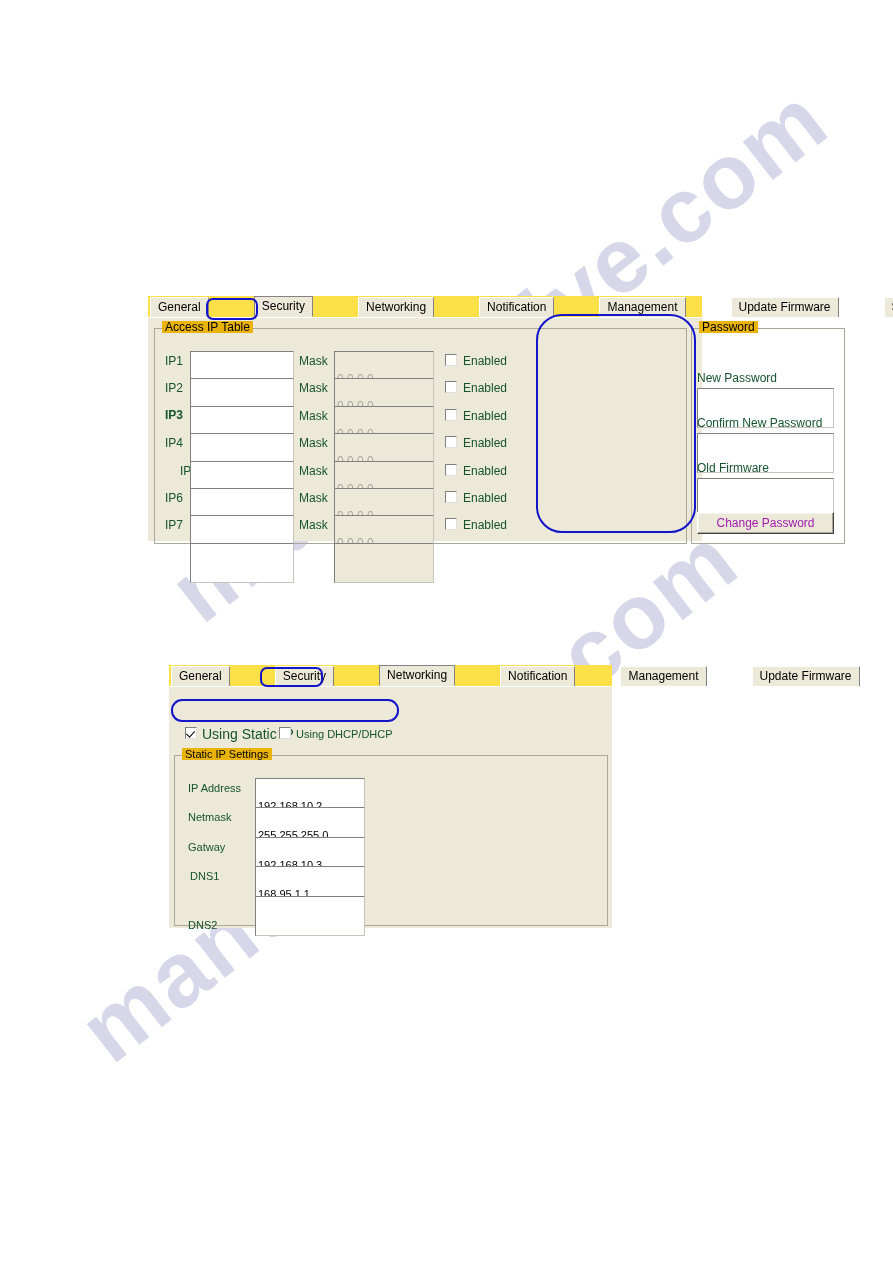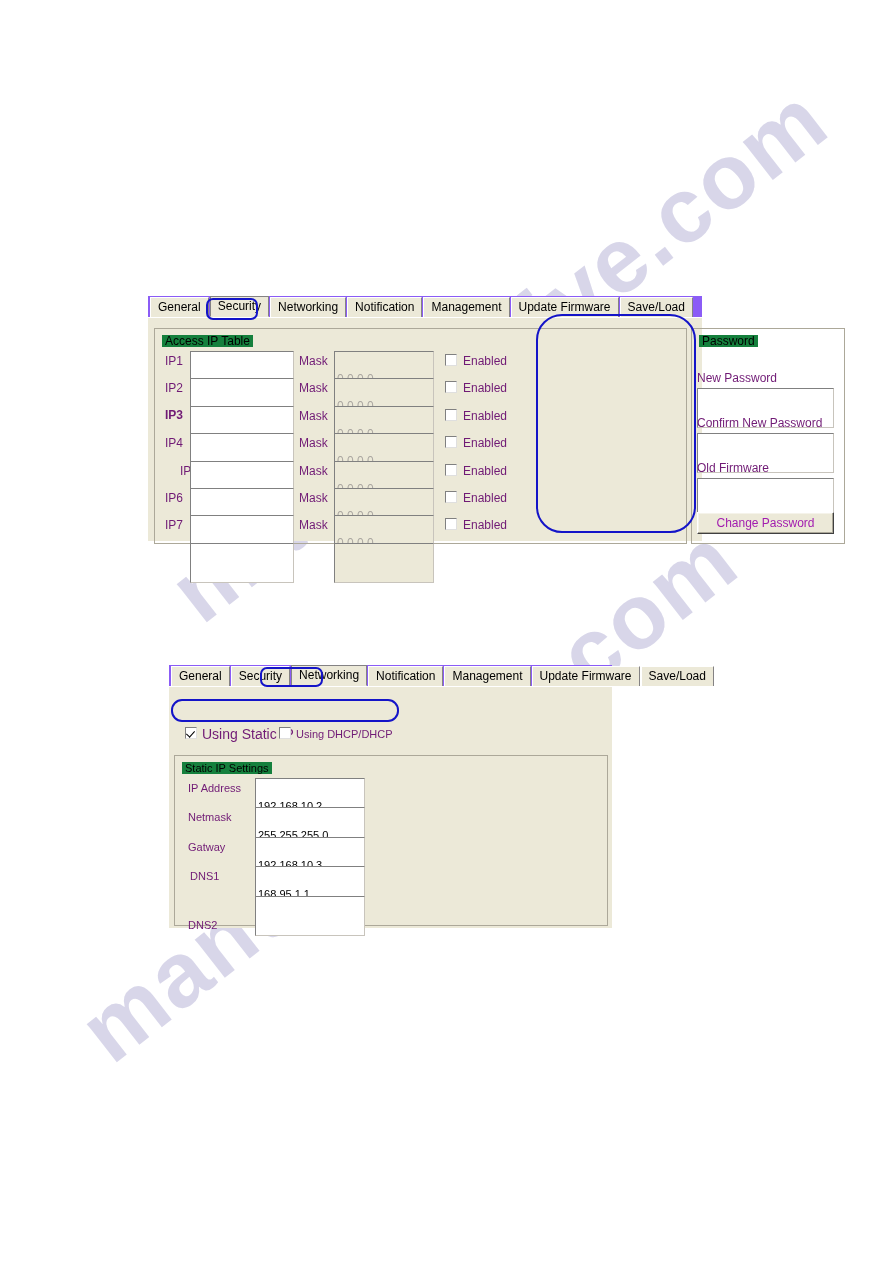--- a/index.html
+++ b/index.html
@@ -34,22 +34,23 @@
     font-size:12px;
     color:#000;
   }
 
   
   .tabstrip{
     position:relative;
     height:21px;
     display:flex;
     align-items:flex-end;
-    background:#8b5cf6;
+    background:#fde047;
     padding-left:2px;
+    gap:44px;
   }
   .tab{
     position:relative;
     height:19px;
     line-height:19px;
     padding:0 7px;
     background:#ece9d8;
     border-left:1px solid #ffffff;
     border-top:1px solid #ffffff;
     border-right:1px solid #848284;
@@ -71,47 +72,46 @@
 
   
   .groupbox{
     position:absolute;
     border:1px solid #aca899;
     border-top-color:#aca899;
   }
   .groupbox > .gb-title{
     position:absolute;
     top:-8px;left:7px;
-    background:#15803d;
+    background:#eab308;
     padding:0 3px;
     font-size:12px;
     line-height:12px;
     white-space:nowrap;
-    margin-top:14px;
   }
 
   
   .tfield{
     position:absolute;
     background:#ffffff;
     border:1px solid #7f9db9;
     border-top-color:#808080;
     border-left-color:#808080;
     box-sizing:border-box;
     font-size:12px;
     line-height:16px;
     padding:19px 2px;
     color:#000;
     white-space:nowrap;
     overflow:hidden;
   }
   .tfield.disabled{ background:#ece9d8; color:#aaa6a0; }
   .tfield.flat{ border:1px solid #808080; border-right-color:#c8c4bc; border-bottom-color:#c8c4bc;}
 
-  .lbl{position:absolute;font-size:12px;line-height:14px;white-space:nowrap;color:#701a75;}
+  .lbl{position:absolute;font-size:12px;line-height:14px;white-space:nowrap;color:#14532d;}
 
   
   .cb{
     position:absolute;
     width:12px;height:12px;
     background:#ffffff;
     border:1px solid #808080;
     border-right-color:#dfdfdf;
     border-bottom-color:#dfdfdf;
     box-sizing:border-box;

